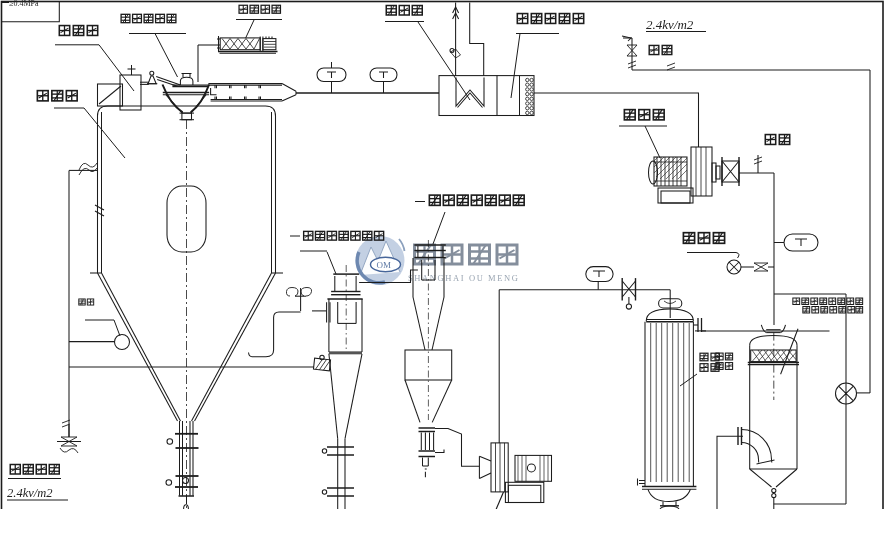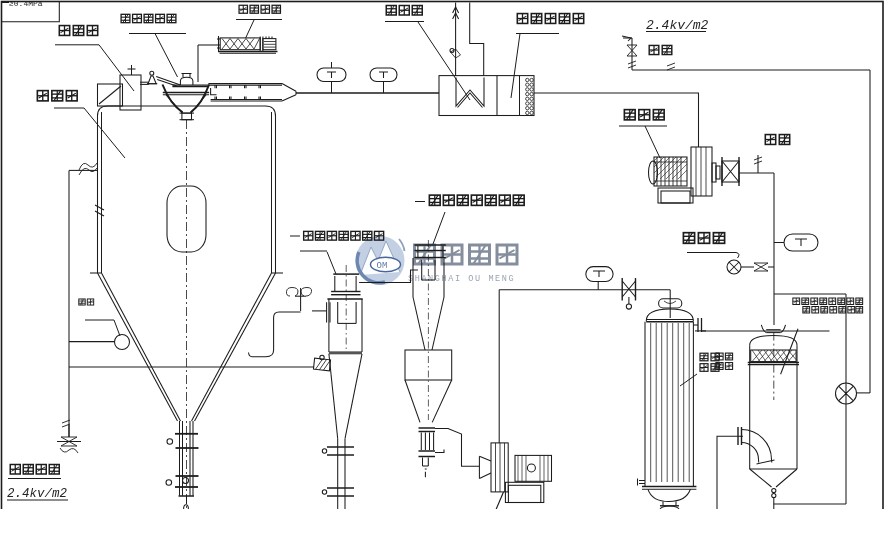--- a/index.html
+++ b/index.html
@@ -1,17 +1,17 @@
 <!DOCTYPE html>
 <html><head>
 <meta charset="utf-8">
 <style>
 html,body{margin:0;padding:0;background:#fff;}
 #wrap{position:relative;width:885px;height:509px;background:#ffffff;overflow:hidden;
-font-family:Liberation Mono, monospace;}
+font-family:Liberation Serif, serif;}
 svg{position:absolute;left:0;top:0;}
 </style>
 </head>
 <body>
 <div id="wrap">
 <svg width="885" height="544" viewBox="0 0 885 544" fill="none" stroke="#1c1c1c" stroke-width="1.05">
 <defs>
 <symbol id="cg" viewBox="0 0 10 10" overflow="visible">
   <rect x="1" y="1.2" width="8" height="7.6" stroke-width="1.2"></rect>
   <line x1="1" y1="5" x2="9" y2="5" stroke-width="1"></line>

